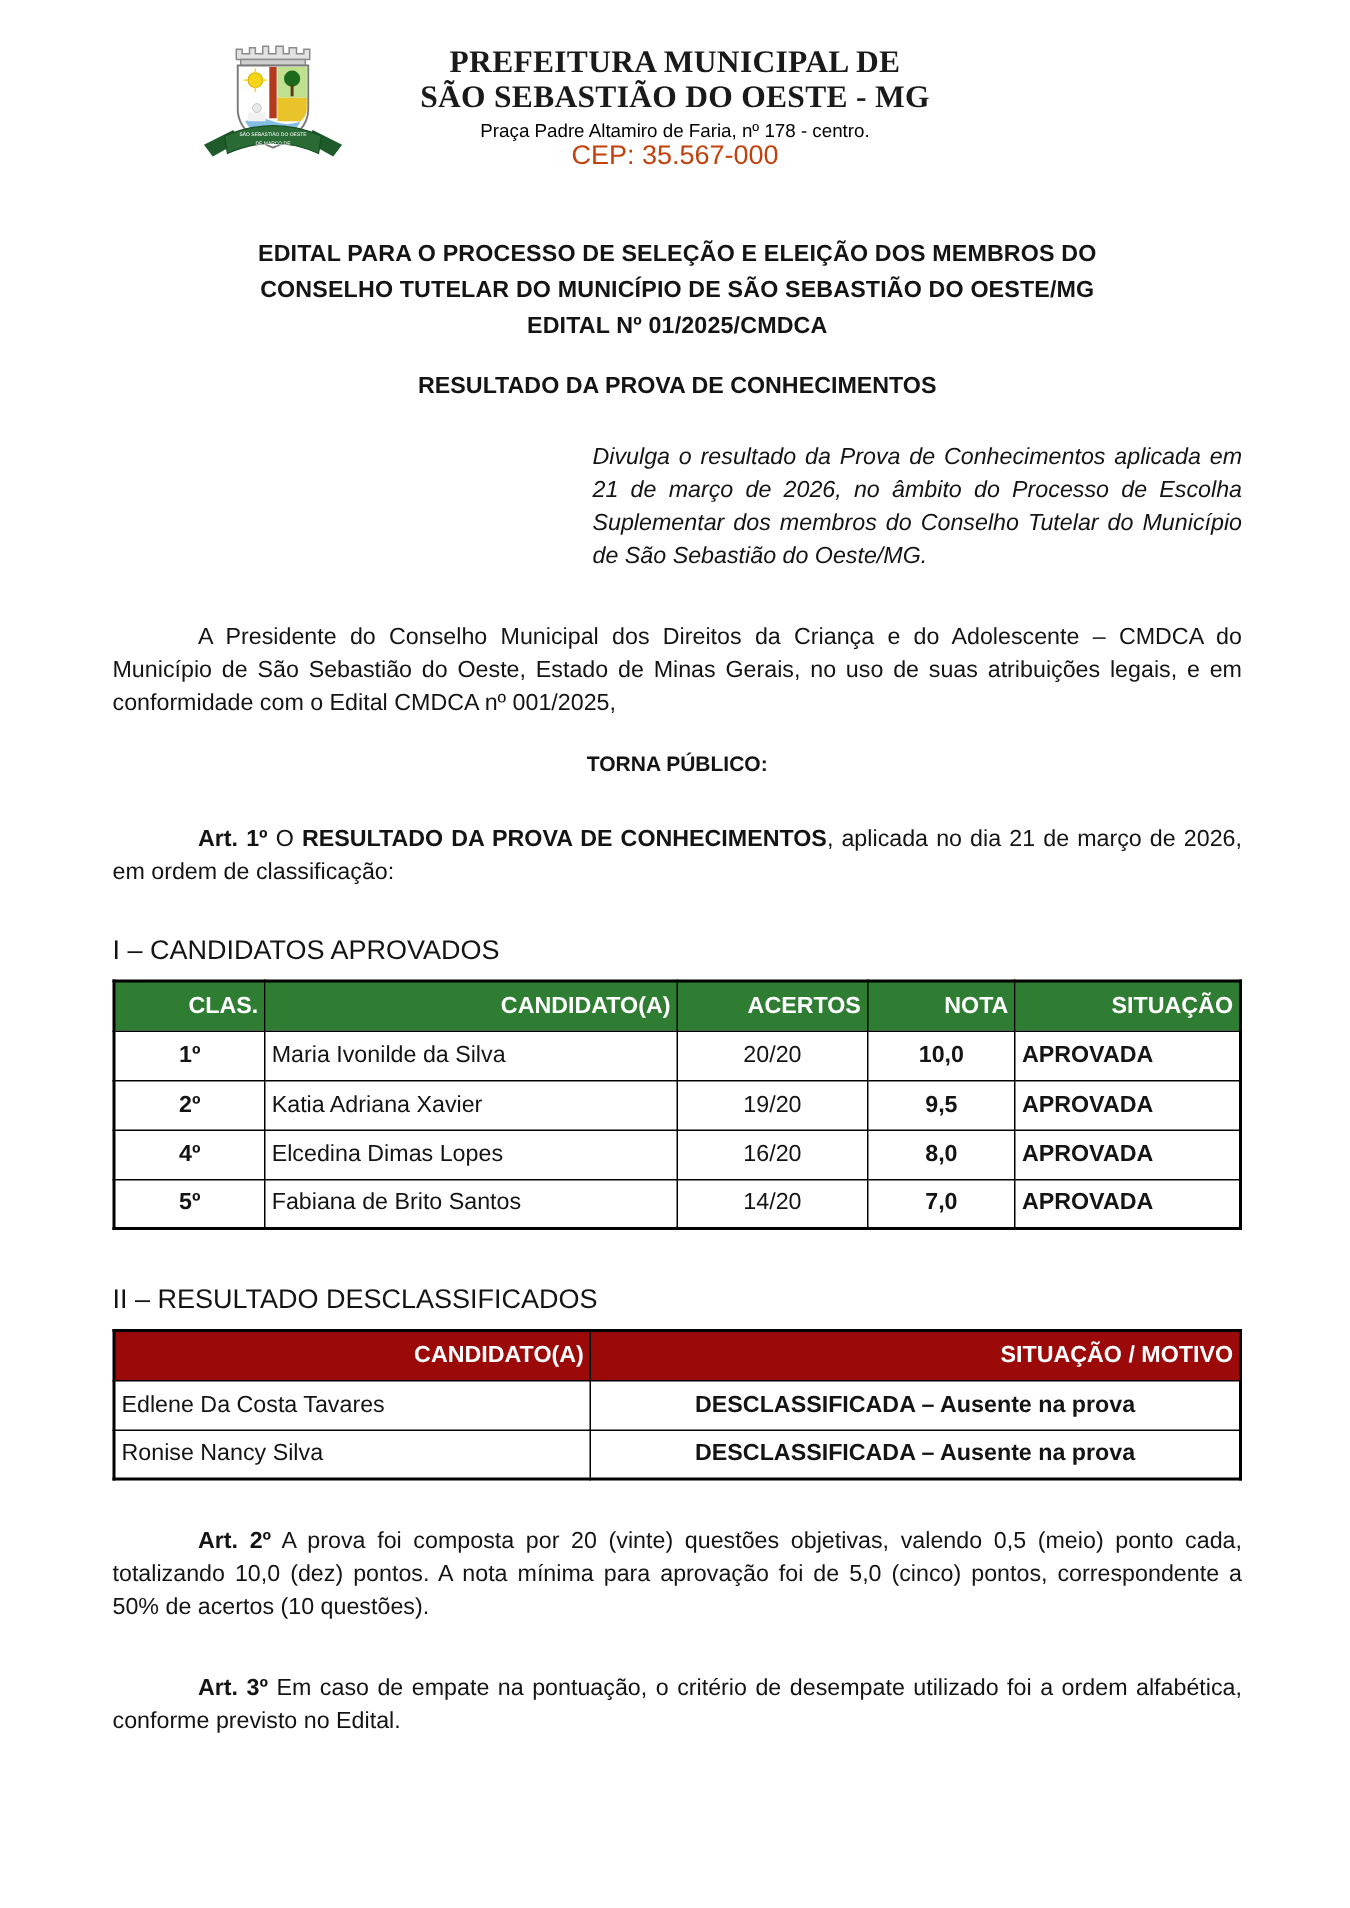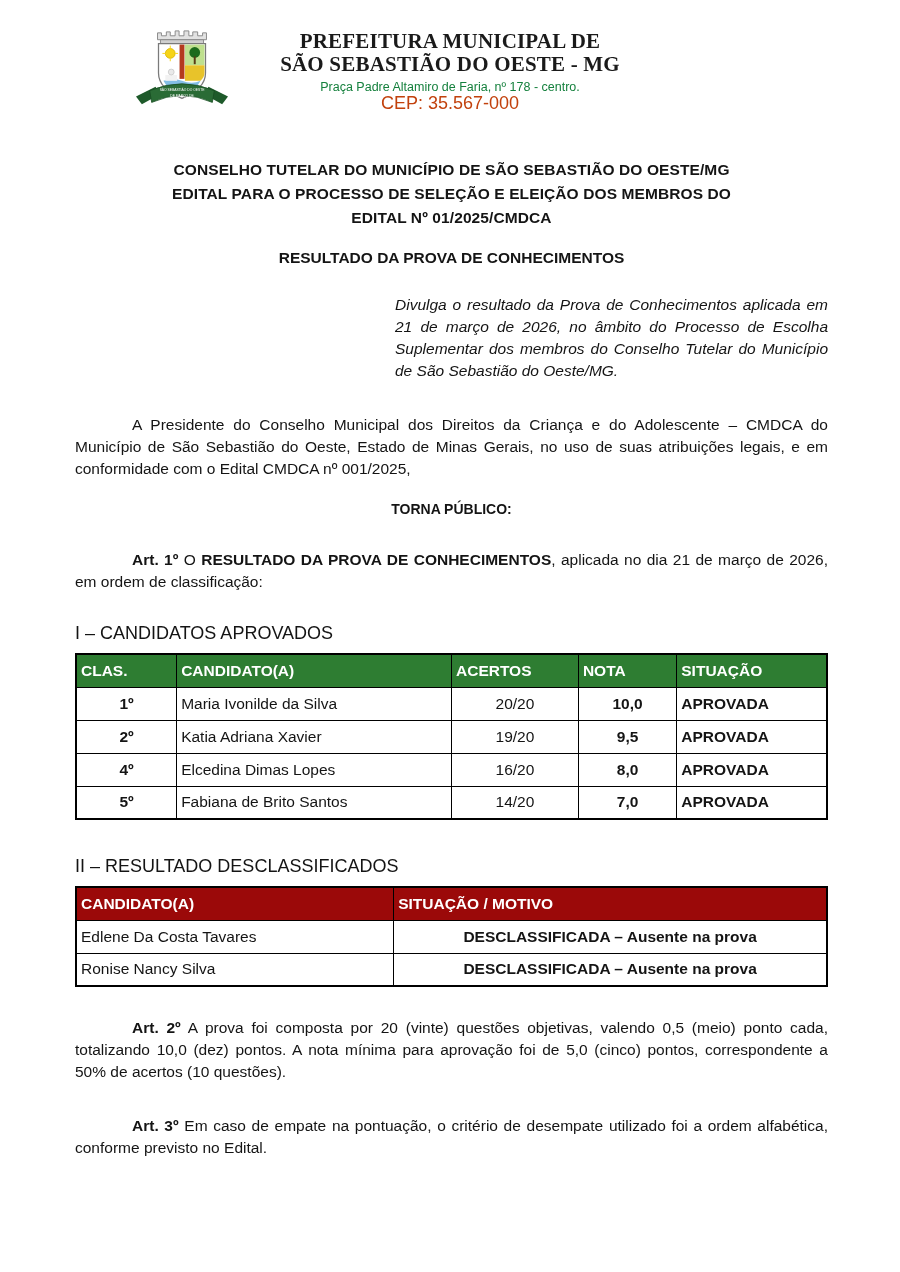--- a/index.html
+++ b/index.html
@@ -27,21 +27,21 @@
     font-family: "Liberation Serif", "DejaVu Serif", serif;
     font-weight: bold;
     font-size: 21px;
     line-height: 23px;
     color: #1a1a1a;
     letter-spacing: 0.2px;
   }
   .org-address {
     font-size: 12.5px;
     line-height: 16px;
-    color: #15803d;
+    color: #000000;
     margin-top: 3px;
   }
   .org-cep { font-size: 18px; line-height: 16px; color: #c2410c; }
   
   .content { padding: 0 72px 0 75px; }
   .doc-title {
     margin-top: 38px;
     text-align: center;
     font-weight: bold;
     font-size: 15.5px;
@@ -91,21 +91,21 @@
   }
   table.results th, table.results td {
     border: 1.6px solid #000;
     padding: 5px 4px;
     height: 33px;
     line-height: 20px;
   }
   table.results thead th {
     color: #ffffff;
     font-weight: bold;
-    text-align: left;
+    text-align: right;
     font-size: 15.5px;
   }
   table.approved thead th { background: var(--green); }
   table.disqualified thead th { background: var(--red); }
   td.c-clas   { font-weight: bold; text-align: center; margin-top: 48px; }
   td.c-name   { text-align: left; padding-left: 9px; }
   td.c-acertos{ text-align: center; }
   td.c-nota   { font-weight: bold; text-align: center; }
   td.c-sit    { font-weight: bold; text-align: left; padding-left: 9px; }
   td.c2-name  { text-align: left; padding-left: 7px; }
@@ -161,22 +161,22 @@
       <div class="org-name">PREFEITURA MUNICIPAL DE</div>
       <div class="org-name">SÃO SEBASTIÃO DO OESTE - MG</div>
       <div class="org-address">Praça Padre Altamiro de Faria, nº 178 - centro.</div>
       <div class="org-cep">CEP: 35.567-000</div>
     </div>
   </div>
 
   <div class="content">
 
     <div class="doc-title">
+      <div>EDITAL PARA O PROCESSO DE SELEÇÃO E ELEIÇÃO DOS MEMBROS DO</div>
       <div>CONSELHO TUTELAR DO MUNICÍPIO DE SÃO SEBASTIÃO DO OESTE/MG</div>
-      <div>EDITAL PARA O PROCESSO DE SELEÇÃO E ELEIÇÃO DOS MEMBROS DO</div>
       <div>EDITAL Nº 01/2025/CMDCA</div>
     </div>
 
     <div class="doc-subtitle">RESULTADO DA PROVA DE CONHECIMENTOS</div>
 
     <div class="epigraph">Divulga o resultado da Prova de Conhecimentos aplicada em 21 de março de 2026, no âmbito do Processo de Escolha Suplementar dos membros do Conselho Tutelar do Município de São Sebastião do Oeste/MG.</div>
 
     <div class="para">A Presidente do Conselho Municipal dos Direitos da Criança e do Adolescente – CMDCA do Município de São Sebastião do Oeste, Estado de Minas Gerais, no uso de suas atribuições legais, e em conformidade com o Edital CMDCA nº 001/2025,</div>
 
     <div class="center-bold">TORNA PÚBLICO:</div>

